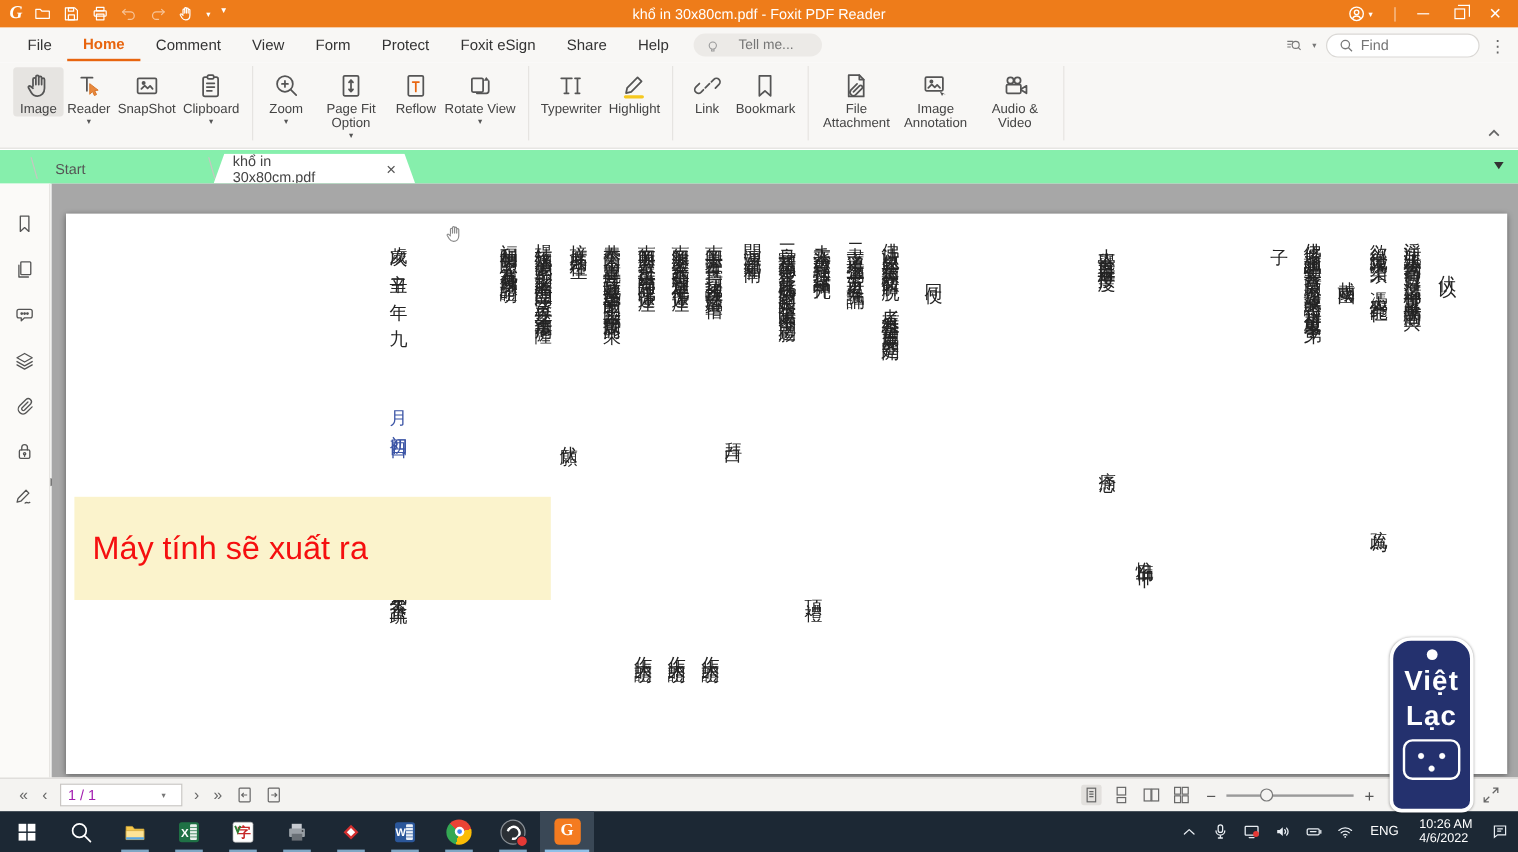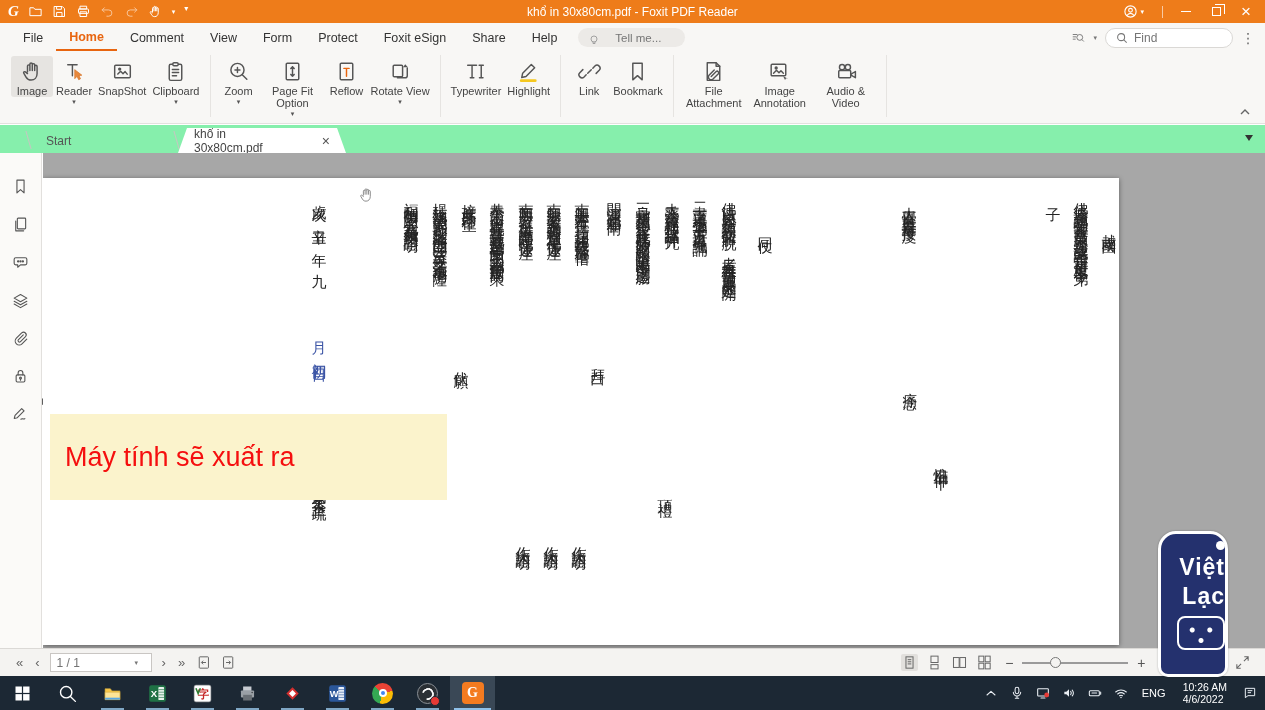--- a/index.html
+++ b/index.html
@@ -58,42 +58,42 @@
   .tabbar-dd { position:absolute; right:12px; top:10px; width:0; height:0; border-left:4px solid transparent; border-right:4px solid transparent; border-top:6px solid #333; }
 
   
   .sidebar { position:absolute; left:0; top:153px; width:42px; bottom:62px; background:#FBFAF8; border-right:1px solid #E2E0DD; display:flex; flex-direction:column; align-items:center; padding-top:24px; gap:19px; }
   .sbico { width:19px; height:19px; }
   .sbico svg { stroke:#555; }
   .sb-expand { position:absolute; left:42px; top:396px; font-size:9px; color:#555; }
 
   
   .docarea { position:absolute; left:43px; right:0; top:153px; bottom:62px; background:#A7A7A7; overflow:hidden; }
-  .page { position:absolute; left:0; top:25px; width:1076px; height:467px; background:#fff; box-shadow:0 1px 5px rgba(0,0,0,.45); overflow:hidden; }
+  .page { position:absolute; left:12px; top:25px; width:1201px; height:467px; background:#fff; box-shadow:0 1px 5px rgba(0,0,0,.45); overflow:hidden; }
   .vcol { position:absolute; writing-mode:vertical-rl; text-orientation:upright; font-family:"Liberation Serif","DejaVu Serif",serif; font-size:15px; letter-spacing:3px; color:#232323; width:20px; line-height:20px; white-space:pre; }
   .hand-cursor { position:absolute; left:315px; top:8px; width:18px; height:18px; }
   .overlay-note { position:absolute; left:7px; top:236px; width:397px; height:86px; background:#FBF3CC; z-index:6; display:flex; flex-direction:column; justify-content:center; padding-left:15px; }
   .overlay-note div { font-size:27px; color:#F50F0F; line-height:36px; }
 
   
   .wmark { position:absolute; left:1158px; top:531px; width:70px; height:146px; z-index:30; }
-  .wm-body { position:absolute; inset:0; background:#24316E; border:3px solid #fff; border-radius:18px 18px 10px 10px; box-shadow:0 0 2px rgba(0,0,0,.3); display:flex; flex-direction:column; align-items:flex-end; }
+  .wm-body { position:absolute; inset:0; background:#24316E; border:3px solid #fff; border-radius:18px 18px 10px 10px; box-shadow:0 0 2px rgba(0,0,0,.3); display:flex; flex-direction:column; align-items:center; }
   .wm-dot { width:9px; height:9px; border-radius:50%; background:#fff; margin-top:7px; }
   .wm-t1 { color:#fff; font-weight:bold; font-size:23px; margin-top:4px; letter-spacing:1px; }
   .wm-t2 { color:#fff; font-weight:bold; font-size:23px; margin-top:2px; letter-spacing:1px; }
   .wm-orn { margin-top:6px; width:48px; height:34px; border:2px solid #fff; border-radius:8px; background:
       radial-gradient(circle at 30% 40%, #fff 2px, transparent 3px),
       radial-gradient(circle at 70% 40%, #fff 2px, transparent 3px),
       radial-gradient(circle at 50% 75%, #fff 2px, transparent 3px); }
 
   
   .statusbar { position:absolute; left:0; right:0; bottom:34px; height:28px; background:#F4F3F1; border-top:1px solid #DBD9D6; display:flex; align-items:center; font-size:12px; color:#555; padding:0 10px; }
   .nav-ch { font-size:13px; color:#666; padding:0 6px; }
   .pagebox { display:flex; align-items:center; background:#fff; border:1px solid #C9C6C3; height:19px; width:102px; padding:0 6px; margin:0 4px; }
-  .pagebox input { border:none; outline:none; width:78px; font-size:12px; color:#737373; }
+  .pagebox input { border:none; outline:none; width:78px; font-size:12px; color:#a21caf; }
   .sico { width:17px; height:17px; display:inline-flex; margin:0 4px; }
   .sico svg { stroke:#666; }
   .sico.sel { background:#E2E0DD; border-radius:2px; }
   .sb-right { margin-left:auto; display:flex; align-items:center; }
   .zslider { display:flex; align-items:center; margin:0 6px; }
   .ztrack { position:relative; width:106px; height:2px; background:#9a9a9a; margin:0 7px; }
   .zknob { position:absolute; left:28px; top:-5px; width:11px; height:11px; background:#F4F3F1; border:1.5px solid #777; border-radius:50%; }
   .pm { font-size:14px; color:#555; width:12px; text-align:center; }
   .zoombox { display:flex; align-items:center; gap:4px; background:#fff; border:1px solid #C9C6C3; height:19px; padding:0 6px; margin:0 6px; }
   .zoombox span { font-size:12px; color:#444; }

